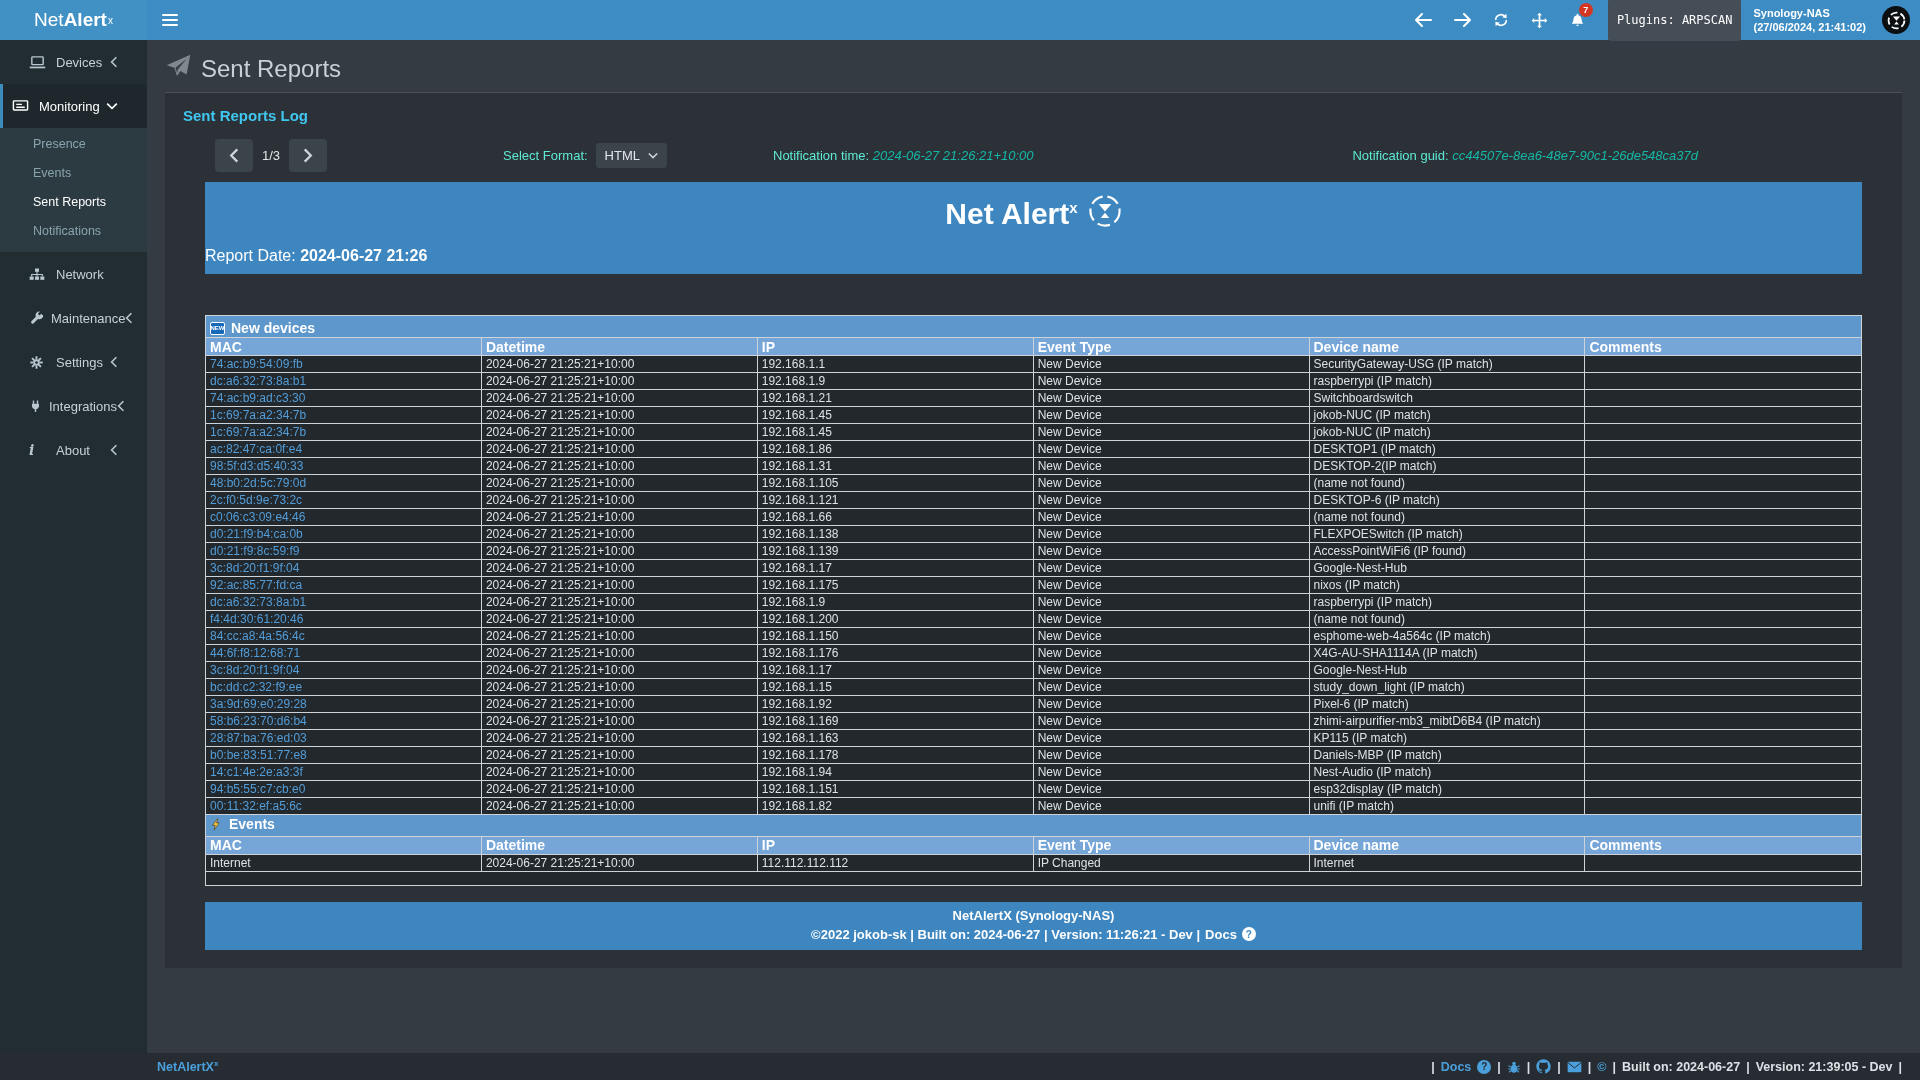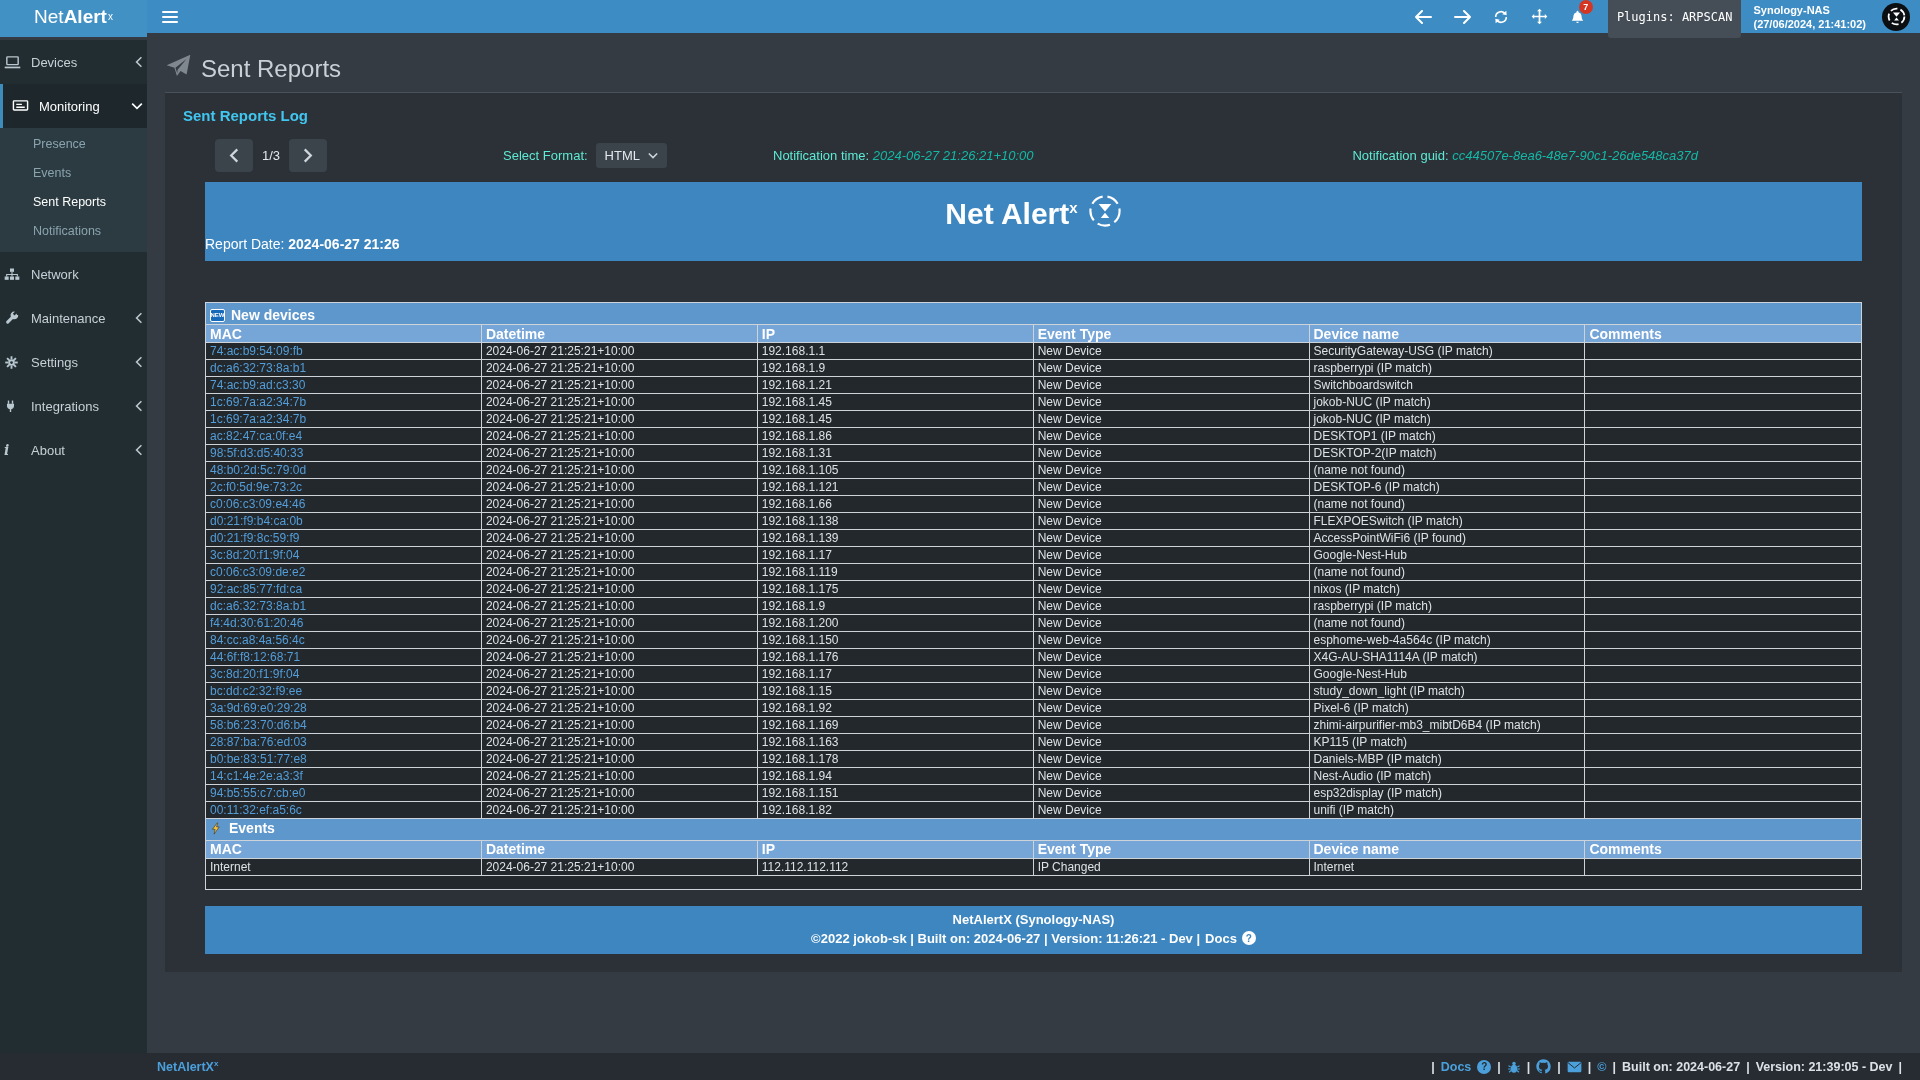--- a/index.html
+++ b/index.html
@@ -1,37 +1,37 @@
 <!DOCTYPE html>
 <html><head>
 <meta charset="utf-8">
 <style>
   * { box-sizing: border-box; margin: 0; padding: 0; }
   html,body { width:1920px; height:1080px; overflow:hidden; }
   body { background:#343b42; font-family:"Liberation Sans",sans-serif; position:relative; }
 
   
-  .navbar { position:absolute; top:0; left:0; right:0; height:33px; background:#3d8dc4; display:flex; align-items:center; z-index:10;justify-content:flex-end; }
+  .navbar { position:absolute; top:0; left:0; right:0; height:40px; background:#3d8dc4; display:flex; align-items:center; z-index:10;justify-content:flex-end; }
   .brand { width:147px; height:40px; background:#4291c5; display:flex; align-items:center; justify-content:center; color:#fff; font-size:19px; cursor:pointer; }
   .brand .b-light { font-weight:400; }
   .brand b { font-weight:700; }
   .brand sup { font-size:10px; margin-left:1px; }
   .hamburger { width:46px; height:40px; display:flex; flex-direction:column; align-items:center; justify-content:center; gap:3px; cursor:pointer; }
   .hamburger span { width:16px; height:2px; background:#fff; border-radius:1px; }
   .nav-right { margin-left:auto; display:flex; align-items:center; padding-right:10px; }
   .nav-btn { padding:0 11px; display:flex; align-items:center; cursor:pointer; height:40px; }
   .bell-wrap { position:relative; }
   .badge { position:absolute; top:3px; right:3px; background:#d33724; color:#fff; border-radius:50%; min-width:14px; height:14px; font-size:9px; line-height:14px; text-align:center; font-weight:bold; }
   .pill { background:#454d56; color:#fff; font-family:"DejaVu Sans Mono",monospace; font-size:12px; padding:14px 9px; border-radius:3px; margin:0 12px; cursor:pointer; }
   .host { color:#fff; font-size:11px; font-weight:bold; line-height:14px; margin-right:16px; }
   .avatar { width:28px; height:28px; border-radius:50%; background:#0b0f12; display:flex; align-items:center; justify-content:center; cursor:pointer; }
 
   
   .sidebar { position:absolute; top:40px; left:0; width:147px; bottom:27px; background:#222d32; }
-  .side-item { height:44px; display:flex; align-items:center; padding:0 4px; color:#c6d0d6; font-size:13px; cursor:pointer; }
+  .side-item { height:44px; display:flex; align-items:center; padding:0 29px; color:#c6d0d6; font-size:13px; cursor:pointer; }
   .side-item .icon { width:20px; margin-right:7px; display:flex; align-items:center; }
   .side-item .chev { margin-left:auto; display:flex; }
   .side-item.active { background:#1e282c; border-left:3px solid #3c8dbc; padding-left:9px; color:#fff; }
   .submenu { background:#2c3b41; padding:2px 0 6px; }
   .sub-item { height:29px; line-height:29px; padding-left:33px; color:#8aa4af; font-size:12.5px; cursor:pointer; }
   .sub-item.active { color:#ffffff; }
   .i-info { font-family:"DejaVu Serif",serif; font-weight:bold; font-size:14px; color:#b9c7ce; font-style:italic; }
 
   
   .wrapper { position:absolute; left:147px; top:40px; right:0; bottom:27px; background:#343b42; }
@@ -48,21 +48,21 @@
   .fmt-select { background:#3b434b; padding:5px 9px; border-radius:3px; display:flex; align-items:center; gap:8px; color:#e3e8eb; cursor:pointer; }
   .ntime { margin-left:106px; }
   .nguid { margin-left:auto; margin-right:186px; }
   .val { color:#14b8a6;font-style:italic; }
 
   
   .report { margin:10px 40px 0; }
   .report-header { background:#3d86c0; text-align:left; padding:10px 0 9px; color:#fff; }
   .rh-title { font-size:30px; font-weight:bold; line-height:32px; display:flex; align-items:center; justify-content:center; gap:10px; }
   .rh-title sup { font-size:15px; vertical-align:super; }
-  .rh-date { margin-top:6px; font-size:14px; }
+  .rh-date { margin-top:17px; font-size:16px; }
   .rh-date b { font-weight:bold; }
   .report-gap { height:41px; }
   .rep-table { width:100%; border-collapse:collapse; table-layout:fixed; }
   .rep-table td, .rep-table th { border:1px solid #cdd3d9; padding:1px 4px; overflow:hidden; white-space:nowrap; }
   .section-row td { background:#5e97cc; color:#fff; font-weight:bold; font-size:14px; height:21px; }
   .section-label { display:inline-flex; align-items:center; gap:6px; }
   .cols-row th { background:#76a5d8; color:#fff; text-align:left; font-weight:bold; font-size:14px; height:18px; padding:0 4px; }
   tbody.data td { background:#23282d; color:#dde2e6; font-size:12px; height:17px; }
   tbody.linky td.c-mac { color:#539dd8; cursor:pointer; }
   .empty-row td { background:#23282d; height:14px; }
@@ -438,28 +438,20 @@
             </tr>
             <tr>
               <td class="c-mac">3c:8d:20:f1:9f:04</td>
               <td class="c-datetime">2024-06-27 21:25:21+10:00</td>
               <td class="c-ip">192.168.1.17</td>
               <td class="c-event_type">New Device</td>
               <td class="c-device_name">Google-Nest-Hub</td>
               <td class="c-comments"></td>
             </tr>
             <tr>
-              <td class="c-mac">c0:06:c3:09:de:e2</td>
-              <td class="c-datetime">2024-06-27 21:25:21+10:00</td>
-              <td class="c-ip">192.168.1.119</td>
-              <td class="c-event_type">New Device</td>
-              <td class="c-device_name">(name not found)</td>
-              <td class="c-comments"></td>
-            </tr>
-            <tr>
               <td class="c-mac">92:ac:85:77:fd:ca</td>
               <td class="c-datetime">2024-06-27 21:25:21+10:00</td>
               <td class="c-ip">192.168.1.175</td>
               <td class="c-event_type">New Device</td>
               <td class="c-device_name">nixos (IP match)</td>
               <td class="c-comments"></td>
             </tr>
             <tr>
               <td class="c-mac">dc:a6:32:73:8a:b1</td>
               <td class="c-datetime">2024-06-27 21:25:21+10:00</td>

